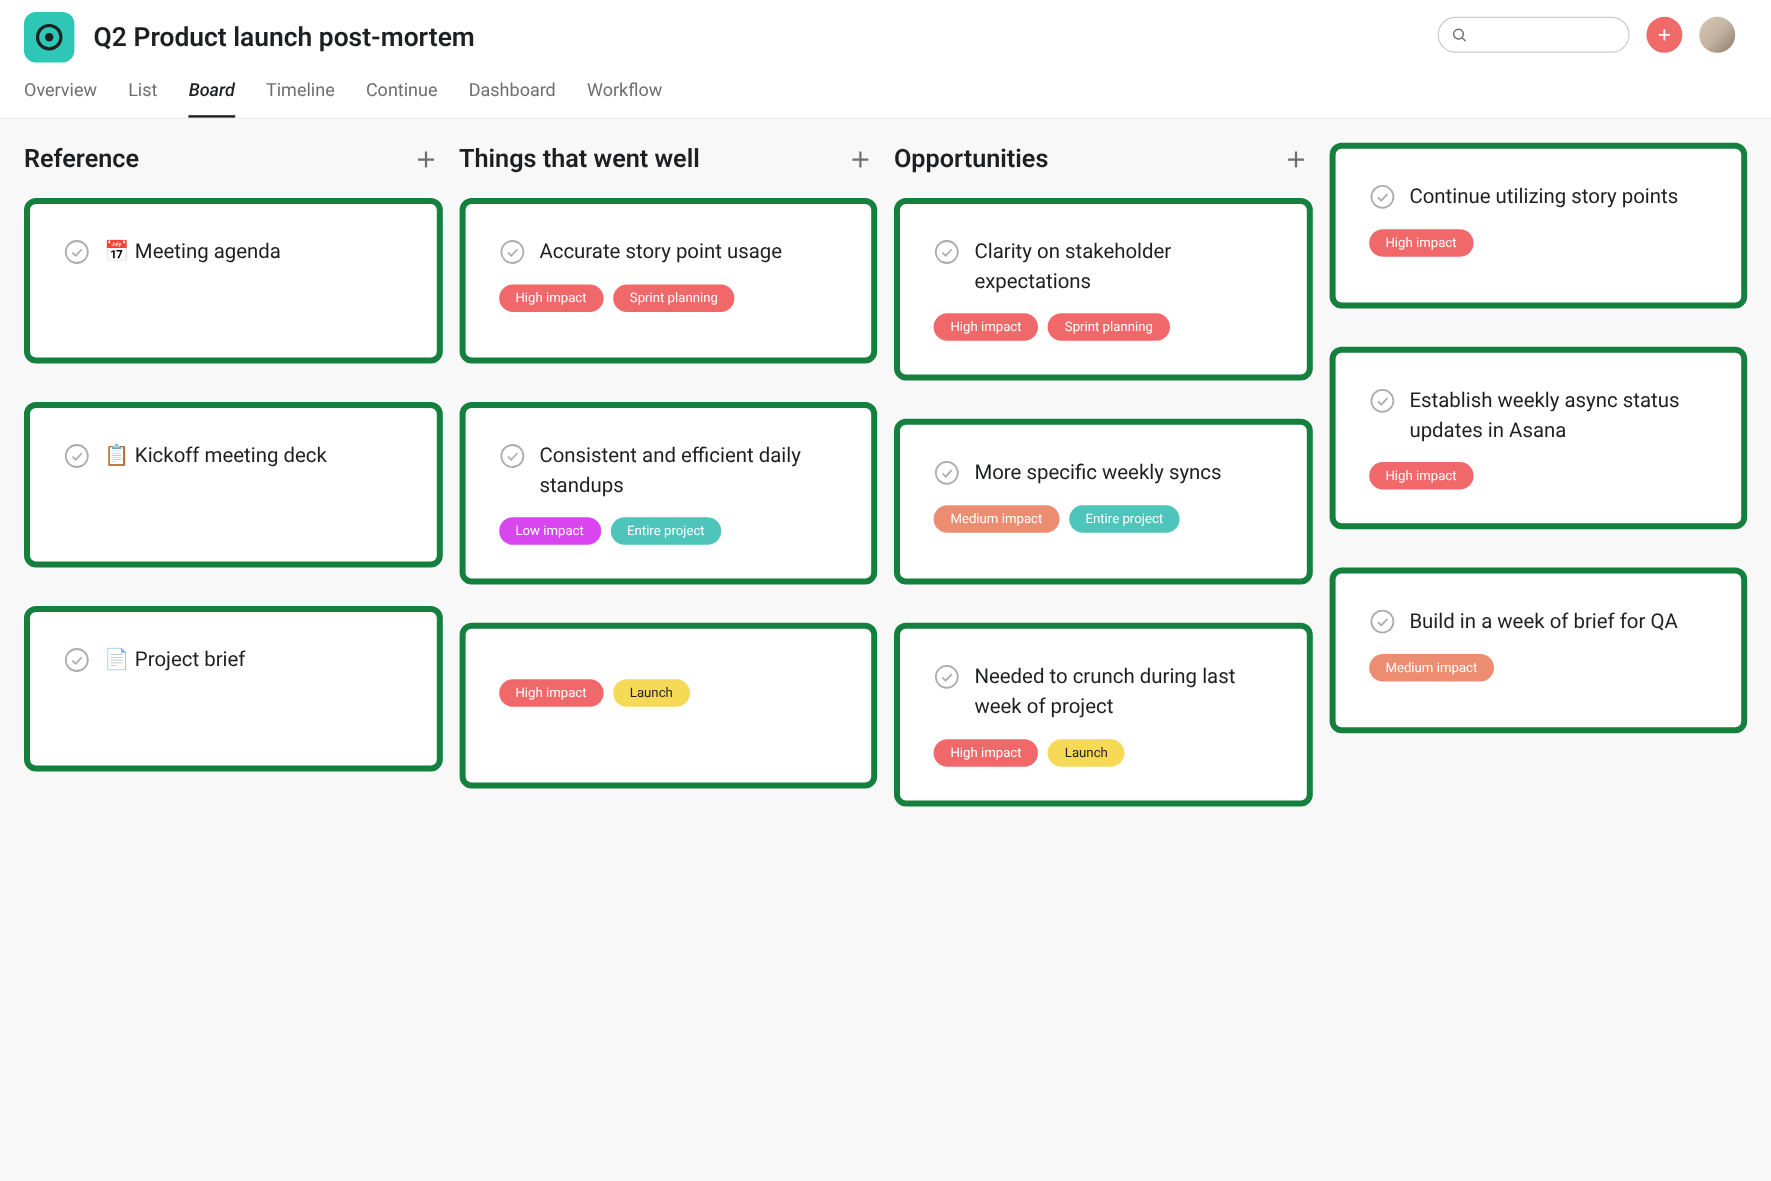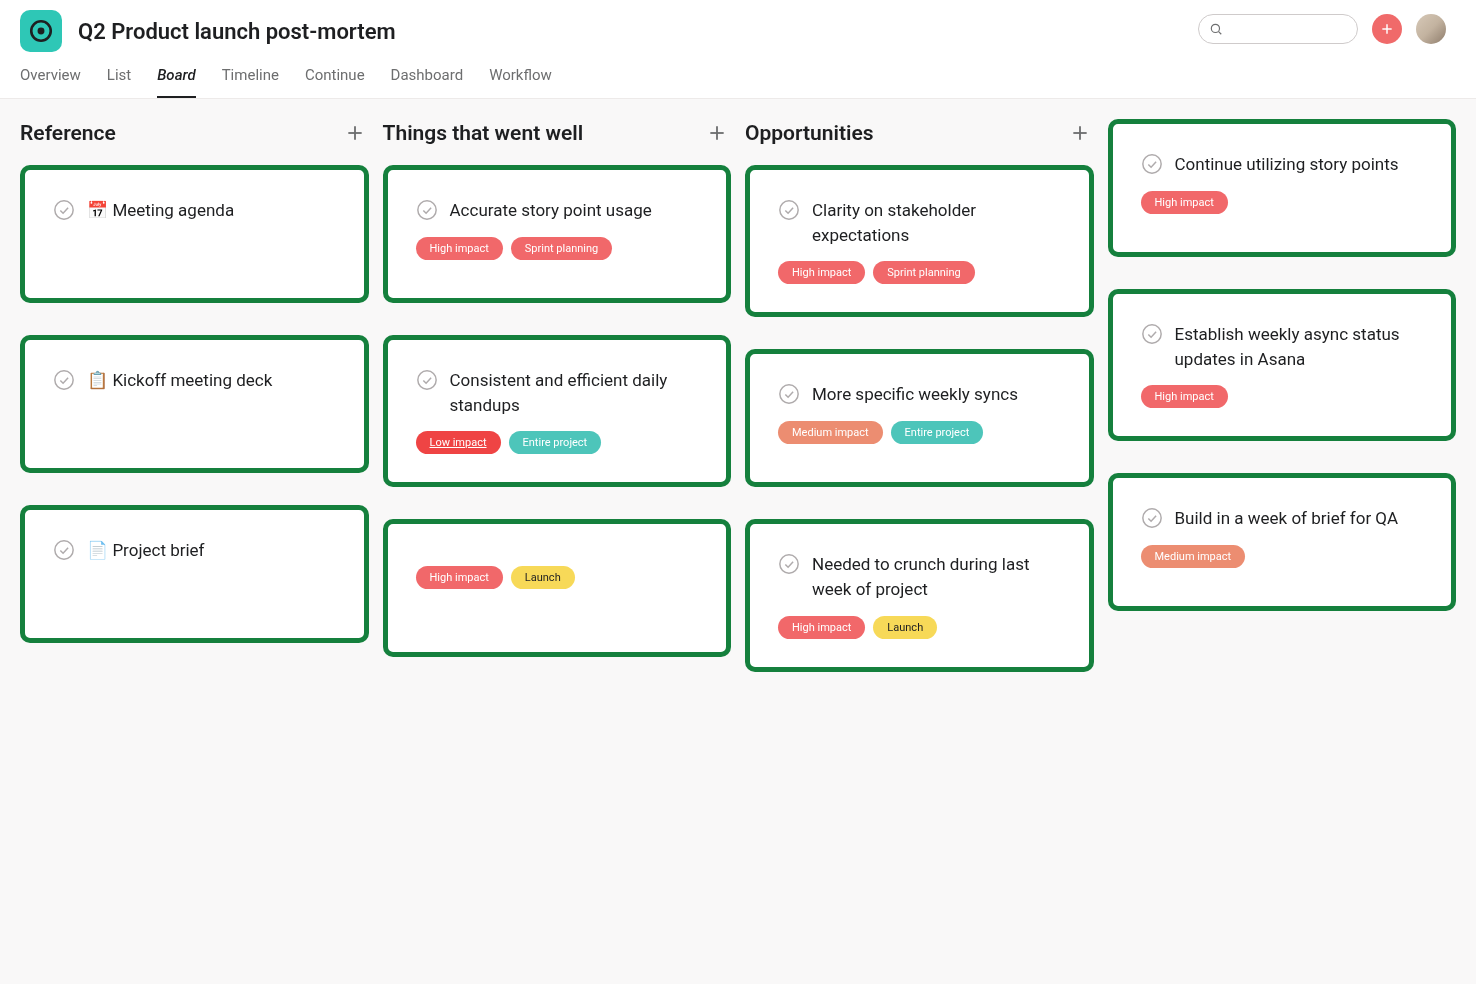--- a/index.html
+++ b/index.html
@@ -260,21 +260,21 @@
       </div>
       <div class="card">
         <div class="card-row">
           <div class="check"><svg width="22" height="22" viewBox="0 0 24 24" fill="none" stroke="currentColor" stroke-width="1.6">
               <circle cx="12" cy="12" r="10"></circle>
               <polyline points="8,12.5 11,15.5 16.5,9.5"></polyline>
             </svg></div>
           <div class="card-title">Consistent and efficient daily standups</div>
         </div>
         <div class="tags">
-          <div class="tag" style="background: #ef4444; color: rgb(255, 255, 255); text-decoration: underline;">Low impact</div>
+          <div class="tag" style="background: #d946ef; color: rgb(255, 255, 255);">Low impact</div>
           <div class="tag" style="background: rgb(77, 197, 186); color: rgb(255, 255, 255);">Entire project</div>
         </div>
       </div>
       <div class="card">
         <div class="tags">
           <div class="tag" style="background: rgb(241, 104, 106); color: rgb(255, 255, 255);">High impact</div>
           <div class="tag dark-text" style="background: rgb(247, 217, 88); color: rgb(30, 31, 33);">Launch</div>
         </div>
       </div>
     </div>

